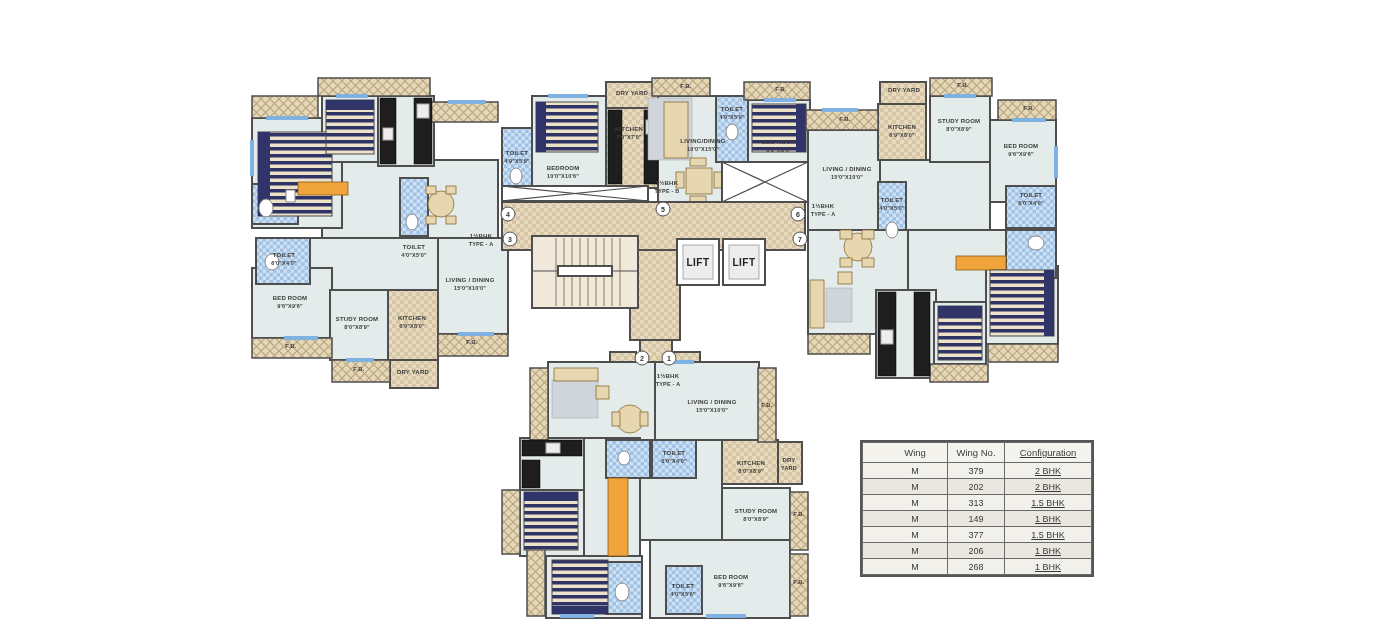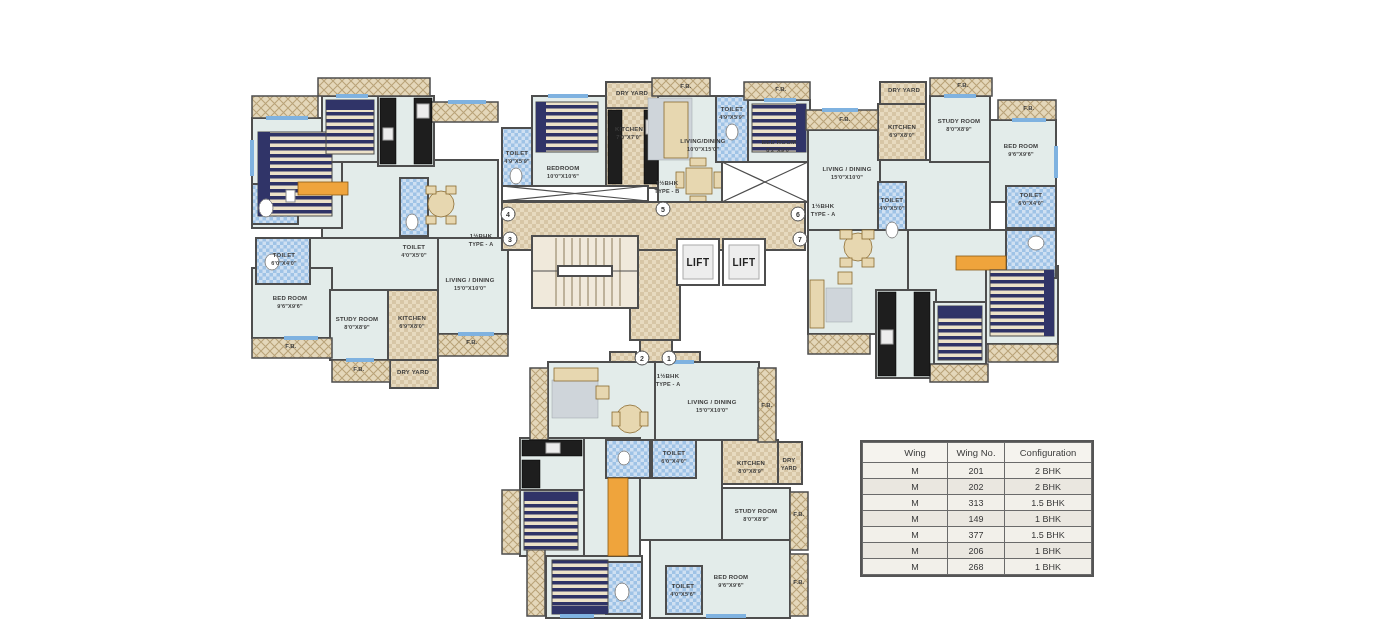--- a/index.html
+++ b/index.html
@@ -33,21 +33,21 @@
         font-size:7px;font-weight:bold;display:flex;align-items:center;justify-content:center;}
   .liftlab{position:absolute;transform:translate(-50%,-50%);font-weight:bold;font-size:10px;
         color:#222;letter-spacing:.5px;}
   
   .legend{position:absolute;left:862px;top:442px;border-collapse:collapse;background:#f2f0ea;
           box-shadow:0 0 0 2px #555;}
   .legend th,.legend td{border:1.5px solid #6a6a6a;font-size:9px;color:#3a3a3a;
           text-align:center;padding:2.5px 6px;font-weight:normal;}
   .legend th{font-size:9.5px;padding:4px 6px;background:#f5f3ee;}
   .legend tr:nth-child(even) td{background:#eae7e0;}
-  .legend .c-wing{min-width:52px;padding-left:26px;} .legend .c-flat{min-width:44px;} .legend .c-conf{min-width:74px;}
+  .legend .c-wing{min-width:52px;padding-left:26px;} .legend .c-flat{min-width:44px;} .legend .c-conf{min-width:74px;text-decoration:underline;}
 </style>
 </head>
 <body>
 
 <div id="stage">
 
   <svg id="plan-svg" width="1400" height="630" viewBox="0 0 1400 630">
     <defs>
       <pattern id="pc" width="8" height="8" patternUnits="userSpaceOnUse">
         <rect width="8" height="8" fill="#d7c6a6"></rect>
@@ -454,21 +454,21 @@
     <thead>
         <tr id="legend-head">
           <th class="c-wing">Wing</th>
           <th class="c-flat">Wing No.</th>
           <th class="c-conf">Configuration</th>
         </tr>
       </thead>
     <tbody id="legend-body">
         <tr>
           <td class="c-wing">M</td>
-          <td class="c-flat">201</td>
+          <td class="c-flat">379</td>
           <td class="c-conf">2 BHK</td>
         </tr>
         <tr>
           <td class="c-wing">M</td>
           <td class="c-flat">202</td>
           <td class="c-conf">2 BHK</td>
         </tr>
         <tr>
           <td class="c-wing">M</td>
           <td class="c-flat">313</td>

